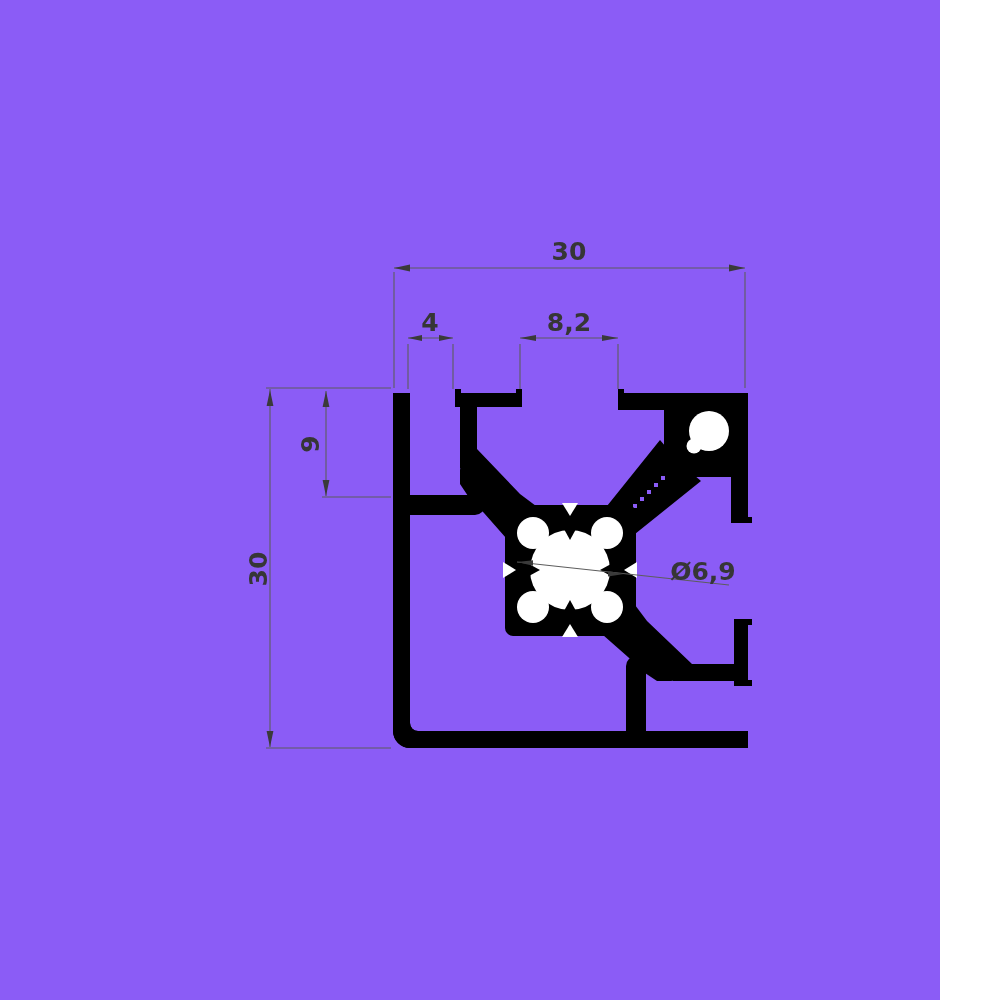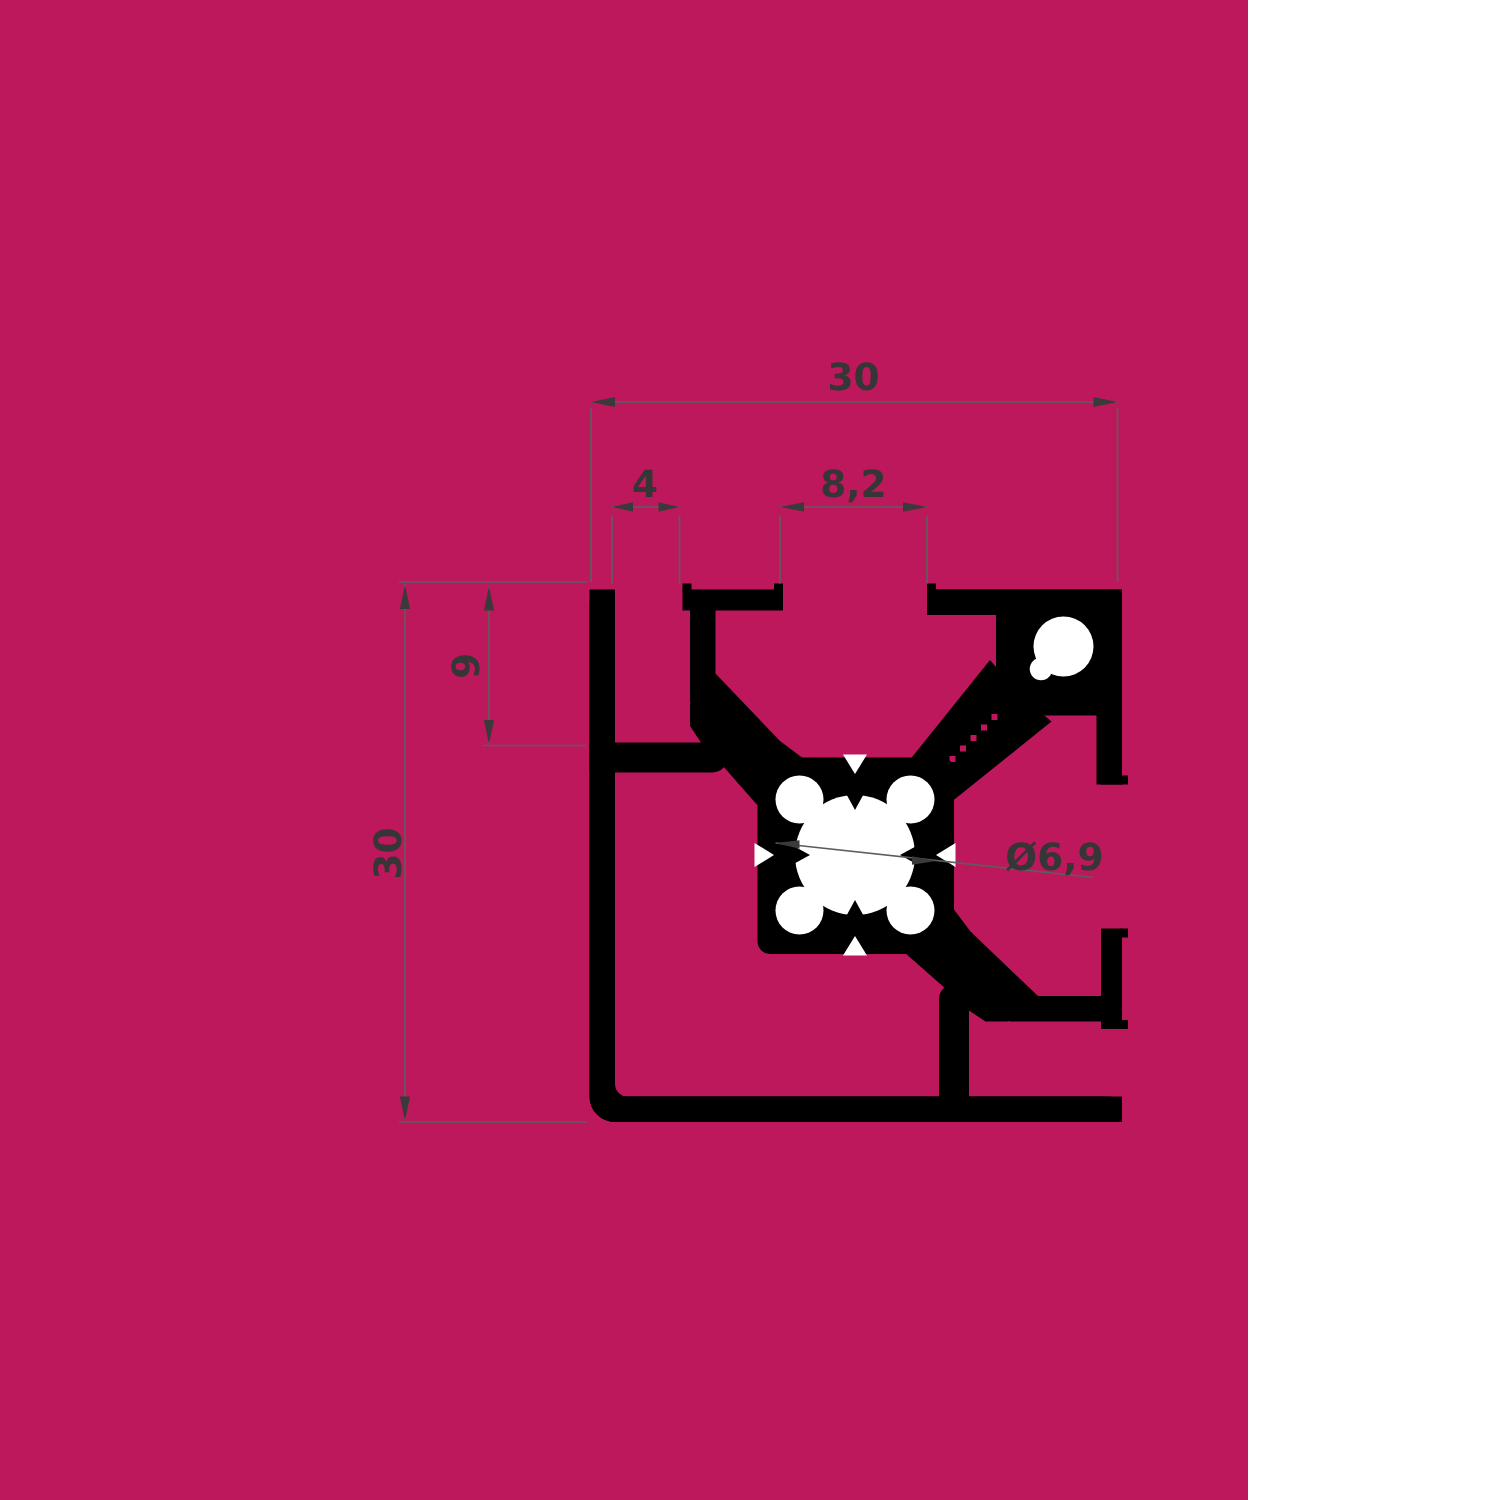--- a/index.html
+++ b/index.html
@@ -6,23 +6,23 @@
     margin: 0;
     padding: 0;
     background: #ffffff;
     width: 1000px;
     height: 1000px;
     overflow: hidden;
     font-family: "DejaVu Sans", "Liberation Sans", sans-serif;
   }
   .stage {
     position: relative;
-    width: 832px;
+    width: 940px;
     height: 1000px;
-    background: #be185d;
+    background: #8b5cf6;
   }
   svg { display: block; }
   .solid { fill: #000000; stroke: none; }
   .cut   { fill: #ffffff; stroke: none; }
   .dimline {
     stroke: #5d5d5d;
     stroke-width: 1.1;
     fill: none;
   }
   .arrow { fill: #3a3a3a; stroke: none; }

